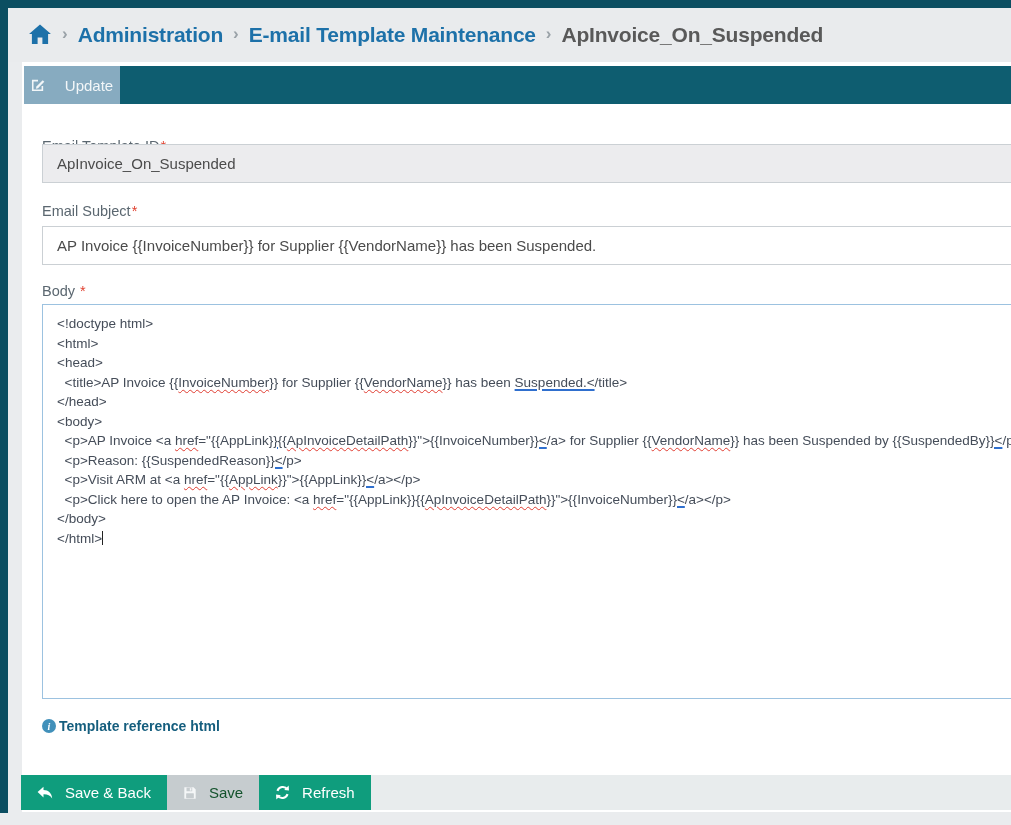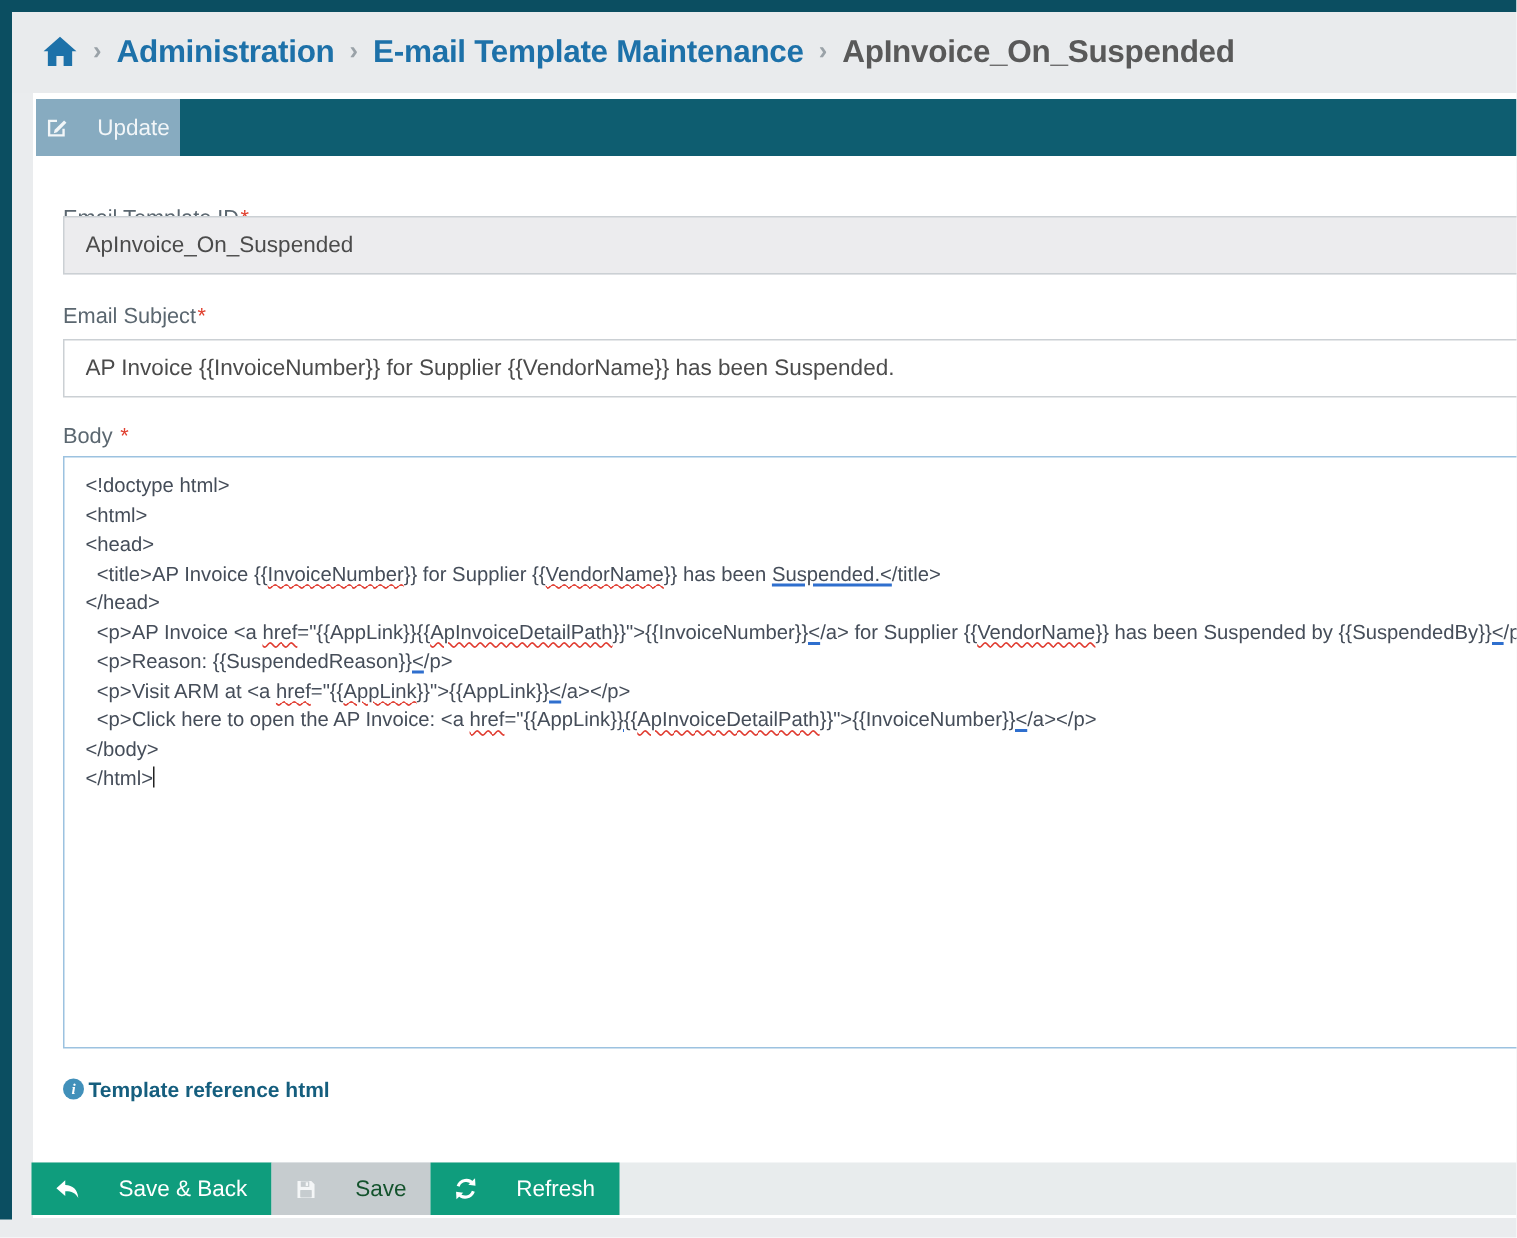--- a/index.html
+++ b/index.html
@@ -46,21 +46,21 @@
               cursor:pointer; text-decoration:none; }
   .info-badge { width:14px; height:14px; border-radius:50%; background:#4190ba; color:#fff; font-size:10px;
                 font-weight:bold; display:flex; align-items:center; justify-content:center;
                 font-family:"Liberation Serif", serif; font-style:italic; }
   .ref-text { font-size:14px; font-weight:bold; color:#155e7e; }
 
   
   .footer-bar { position:absolute; left:-1px; right:0; top:713px; height:35px; background:#e8eced;
                 display:flex; }
   .f-btn { height:35px; border:none; font-family:inherit; font-size:15px; color:#fff; display:flex;
-           align-items:center; justify-content:center; gap:26px; cursor:pointer; padding:0 16px; }
+           align-items:center; justify-content:center; gap:12px; cursor:pointer; padding:0 16px; }
   .f-btn.green { background:#0f9d7d; }
   .f-btn.disabled { background:#c6cccf; color:#14532d; cursor:default; }
 
   svg { display:block; }
 </style>
 </head>
 <body>
 
 <div class="frame-top"></div>
 <div class="frame-left"></div>
@@ -105,20 +105,21 @@
 
   <div class="field-label" style="top:221px;">
     <span>Body </span><span class="req">*</span>
   </div>
   <div class="body-editor">
       <div class="code-line"><span>&lt;!doctype html&gt;</span></div>
       <div class="code-line"><span>&lt;html&gt;</span></div>
       <div class="code-line"><span>&lt;head&gt;</span></div>
       <div class="code-line"><span>  &lt;title&gt;AP Invoice {{</span><span class="sp-red">InvoiceNumber</span><span>}} for Supplier {{</span><span class="sp-red">VendorName</span><span>}} has been </span><span class="sp-blue">Suspended.&lt;</span><span>/title&gt;</span></div>
       <div class="code-line"><span>&lt;/head&gt;</span></div>
+      <div class="code-line"><span>&lt;body&gt;</span></div>
       <div class="code-line"><span>  &lt;p&gt;AP Invoice &lt;a </span><span class="sp-red">href</span><span>="{{AppLink</span><span class="sp-blue">}}{</span><span>{</span><span class="sp-red">ApInvoiceDetailPath</span><span>}}"&gt;{{InvoiceNumber</span><span class="sp-blue">}}&lt;</span><span>/a&gt; for Supplier {{</span><span class="sp-red">VendorName</span><span>}} has been Suspended by {{SuspendedBy</span><span class="sp-blue">}}&lt;</span><span>/p&gt;</span></div>
       <div class="code-line"><span>  &lt;p&gt;Reason: {{SuspendedReason</span><span class="sp-blue">}}&lt;</span><span>/p&gt;</span></div>
       <div class="code-line"><span>  &lt;p&gt;Visit ARM at &lt;a </span><span class="sp-red">href</span><span>="{{</span><span class="sp-red">AppLink</span><span>}}"&gt;{{AppLink</span><span class="sp-blue">}}&lt;</span><span>/a&gt;&lt;/p&gt;</span></div>
       <div class="code-line"><span>  &lt;p&gt;Click here to open the AP Invoice: &lt;a </span><span class="sp-red">href</span><span>="{{AppLink</span><span class="sp-blue">}}{</span><span>{</span><span class="sp-red">ApInvoiceDetailPath</span><span>}}"&gt;{{InvoiceNumber</span><span class="sp-blue">}}&lt;</span><span>/a&gt;&lt;/p&gt;</span></div>
       <div class="code-line"><span>&lt;/body&gt;</span></div>
       <div class="code-line"><span>&lt;/html&gt;</span><span class="caret"></span></div>
     </div>
 
   <a class="ref-link">
     <span class="info-badge">i</span>

